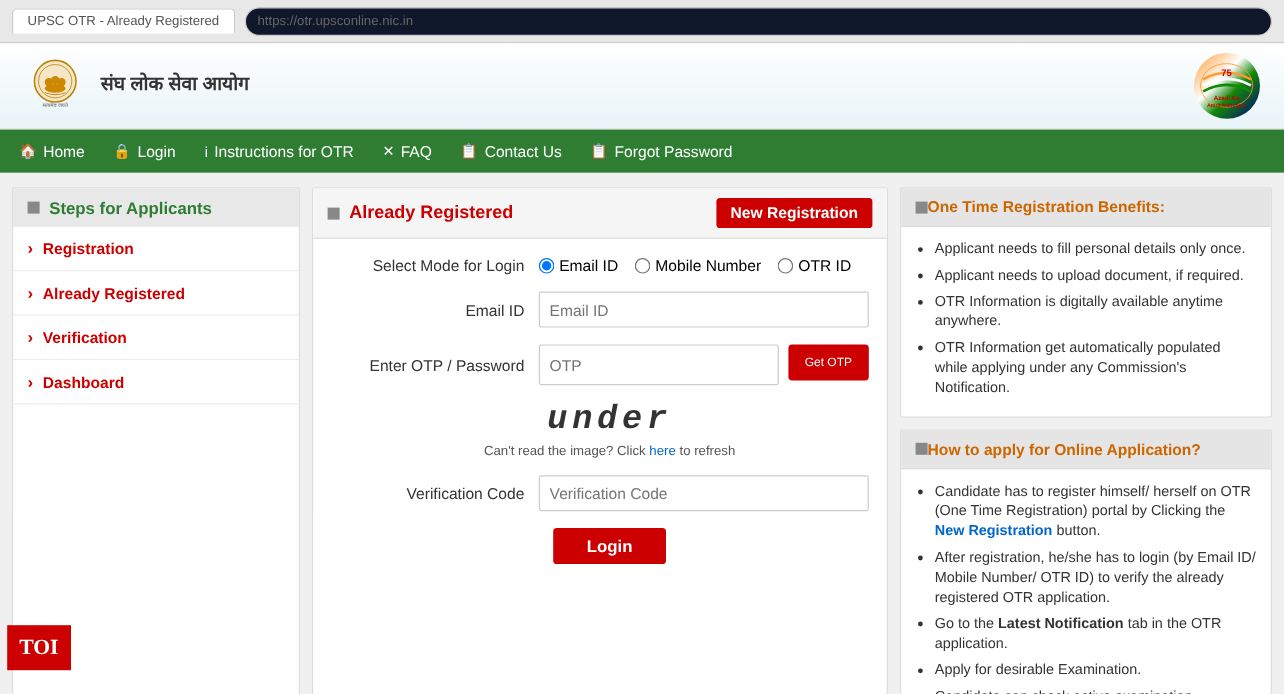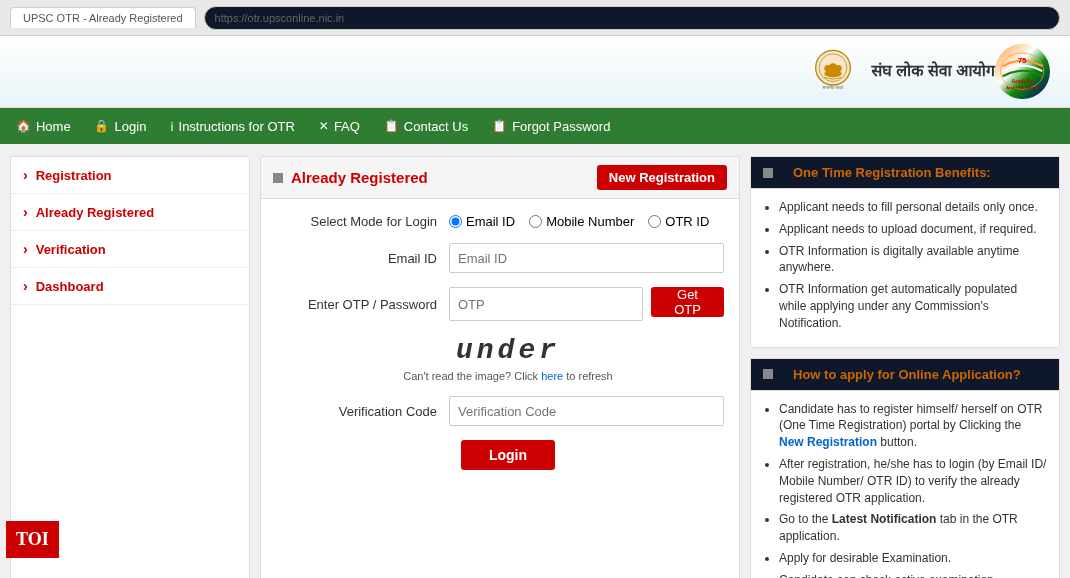--- a/index.html
+++ b/index.html
@@ -35,21 +35,21 @@
       color: #666;
       display: flex;
       align-items: center;
     }
 
     
     .header {
       background: linear-gradient(to bottom, #fff 0%, #e8f4f8 100%);
       display: flex;
       align-items: center;
-      justify-content: flex-end;
+      justify-content: space-between;
       padding: 0 20px;
       border-bottom: 1px solid #ddd;
       height: 72px;
     }
     .header-left {
       display: flex;
       align-items: center;
       gap: 12px;
     }
     .emblem {
@@ -230,21 +230,21 @@
       padding: 16px 8px;
       font-size: 13px;
     }
     .get-otp-btn {
       background: #cc0000;
       color: #fff;
       border: none;
       padding: 0 14px;
       border-radius: 3px;
       cursor: pointer;
-      font-size: 13px;
+      font-size: 10px;
       height: 30px;
     }
     .captcha-section {
       text-align: center;
       margin: 10px 0 14px;
     }
     .captcha-text {
       font-size: 28px;
       font-weight: bold;
       letter-spacing: 4px;
@@ -280,28 +280,28 @@
       display: flex;
       flex-direction: column;
       gap: 10px;
     }
     .info-card {
       background: #fff;
       border: 1px solid #ddd;
       border-radius: 2px;
     }
     .info-card-header {
-      background: #0f172a;
+      background: #e5e5e5;
       padding: 8px 12px;
       font-weight: bold;
       color: #cc6600;
       font-size: 13px;
       display: flex;
       align-items: center;
-      gap: 20px;
+      gap: 0;
       border-bottom: 1px solid #ddd;
     }
     .info-card-body {
       padding: 10px 12px;
     }
     .info-card-body ul {
       list-style: disc;
       padding-left: 16px;
     }
     .info-card-body li {
@@ -398,20 +398,24 @@
   </div>
   <div class="nav-item">
     <span class="nav-icon">📋</span>
     <span>Forgot Password</span>
   </div>
 </nav>
 
 <div class="main-content">
 
   <div class="left-panel">
+    <div class="left-panel-header">
+      <span class="panel-sq-icon"></span>
+      <span>Steps for Applicants</span>
+    </div>
     <div class="sidebar-item">
       <span class="sidebar-chevron">›</span>
       <span>Registration</span>
     </div>
     <div class="sidebar-item">
       <span class="sidebar-chevron">›</span>
       <span>Already Registered</span>
     </div>
     <div class="sidebar-item">
       <span class="sidebar-chevron">›</span>

